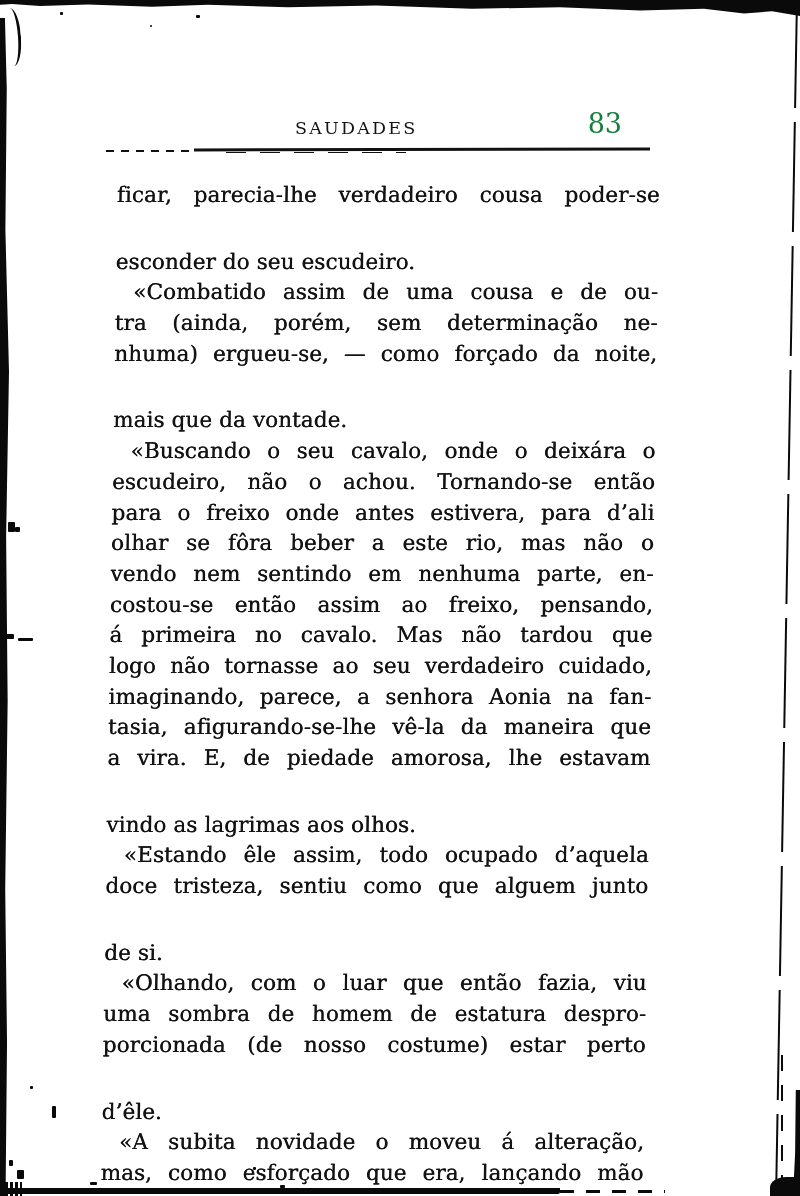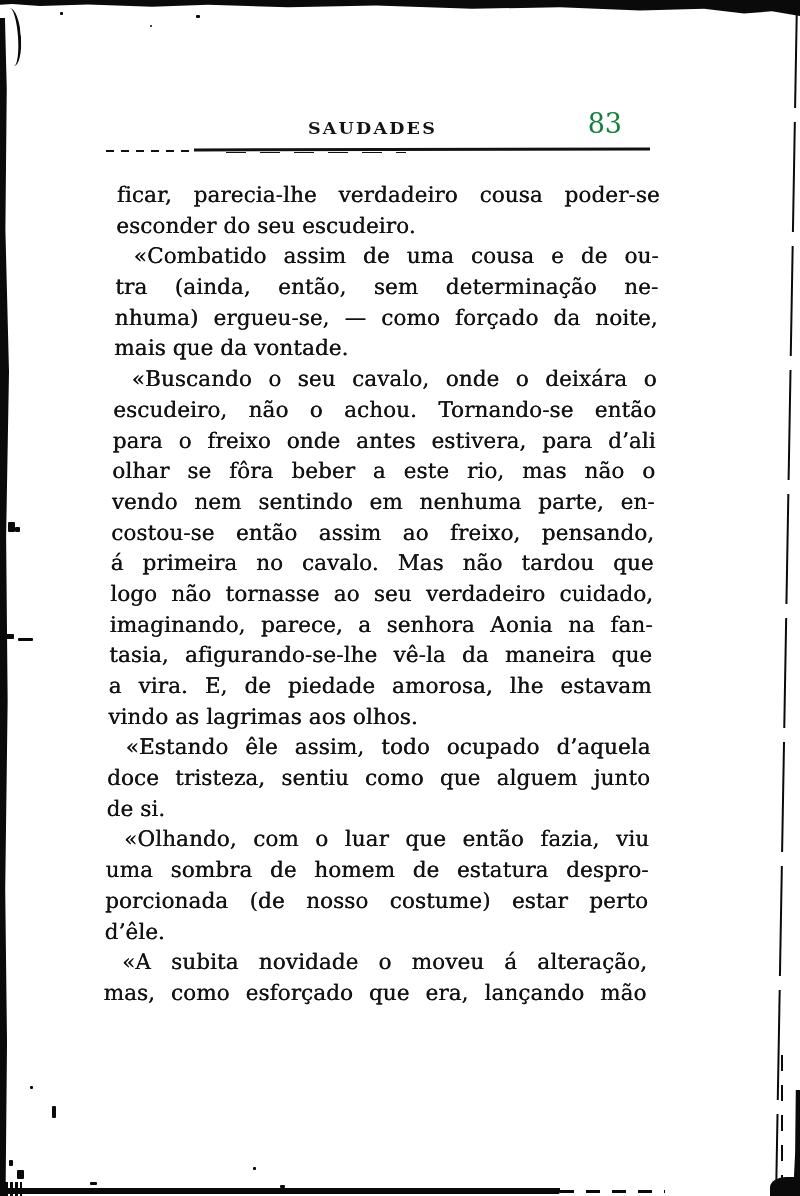--- a/index.html
+++ b/index.html
@@ -17,23 +17,23 @@
   }
 
   
   .header {
     position: absolute;
     left: 115px; top: 114px;
     width: 543px; height: 34px;
   }
   .running-title {
     position: absolute;
-    left: 193px; top: 4px;
+    left: 180px; top: 4px;
     font-size: 17.5px;
-    font-weight: bold;
+    font-weight: normal;
     letter-spacing: 2.2px;
     color: #141414;
     text-align: center;
   }
   .page-number {
     position: absolute;
     right: 36px; top: -6px;
     font-size: 27px;
     color: #15803d;
   }
@@ -75,21 +75,21 @@
     text-shadow: 0.4px 0 0 currentColor;
     letter-spacing: 0.1px;
   }
   .text-line {
     height: 30.7px;
     overflow: hidden;
     text-align: justify;
     text-align-last: justify;
     white-space: normal;
   }
-  .text-line.para-end { text-align-last: left; }
+  .text-line.para-end { text-align-last: left; margin-top: 36px; }
   .text-line.indent { text-indent: 18px; }
 
   
   .scan-top {
     position: absolute; left: 0; top: 0;
     width: 800px; height: 16px;
     background: #0a0a0a;
     clip-path: polygon(0 0, 100% 0, 100% 100%, 96.5% 70%, 93% 85%, 88% 55%,
       80% 65%, 70% 45%, 59% 55%, 47% 35%, 36% 45%, 26% 30%, 19% 42%,
       11% 28%, 5% 38%, 1.5% 25%, 0 30%);
@@ -188,21 +188,21 @@
   <div class="header-rule">
     <span class="rule-dashes"></span>
     <span class="rule-line"></span>
     <span class="rule-echo"></span>
   </div>
 
   <div class="text-block">
       <div class="text-line">ficar, parecia-lhe verdadeiro cousa poder-se</div>
       <div class="text-line para-end">esconder do seu escudeiro.</div>
       <div class="text-line indent">«Combatido assim de uma cousa e de ou-</div>
-      <div class="text-line">tra (ainda, então, sem determinação ne-</div>
+      <div class="text-line">tra (ainda, porém, sem determinação ne-</div>
       <div class="text-line">nhuma) ergueu-se, — como forçado da noite,</div>
       <div class="text-line para-end">mais que da vontade.</div>
       <div class="text-line indent">«Buscando o seu cavalo, onde o deixára o</div>
       <div class="text-line">escudeiro, não o achou. Tornando-se então</div>
       <div class="text-line">para o freixo onde antes estivera, para d’ali</div>
       <div class="text-line">olhar se fôra beber a este rio, mas não o</div>
       <div class="text-line">vendo nem sentindo em nenhuma parte, en-</div>
       <div class="text-line">costou-se então assim ao freixo, pensando,</div>
       <div class="text-line">á primeira no cavalo. Mas não tardou que</div>
       <div class="text-line">logo não tornasse ao seu verdadeiro cuidado,</div>

